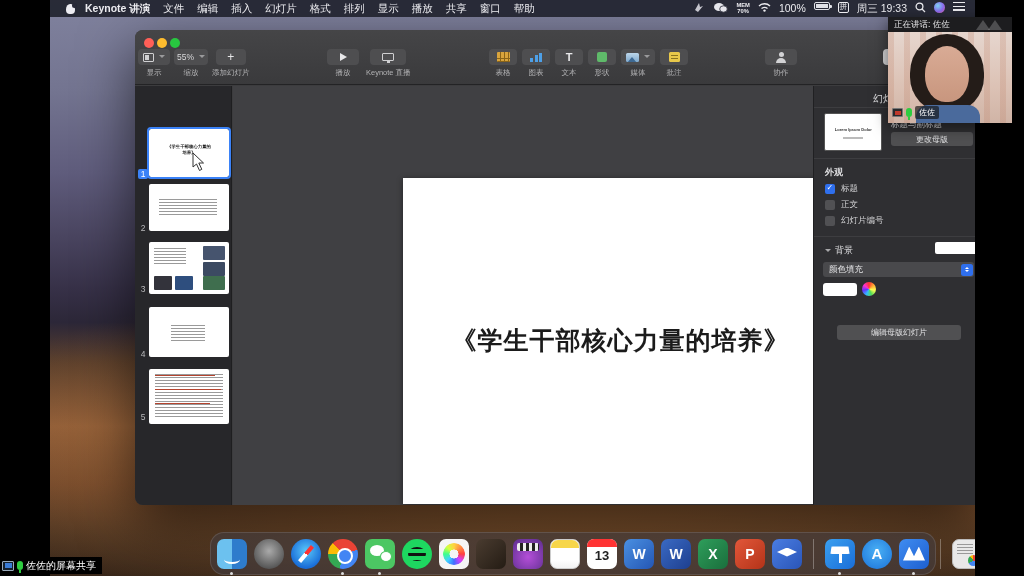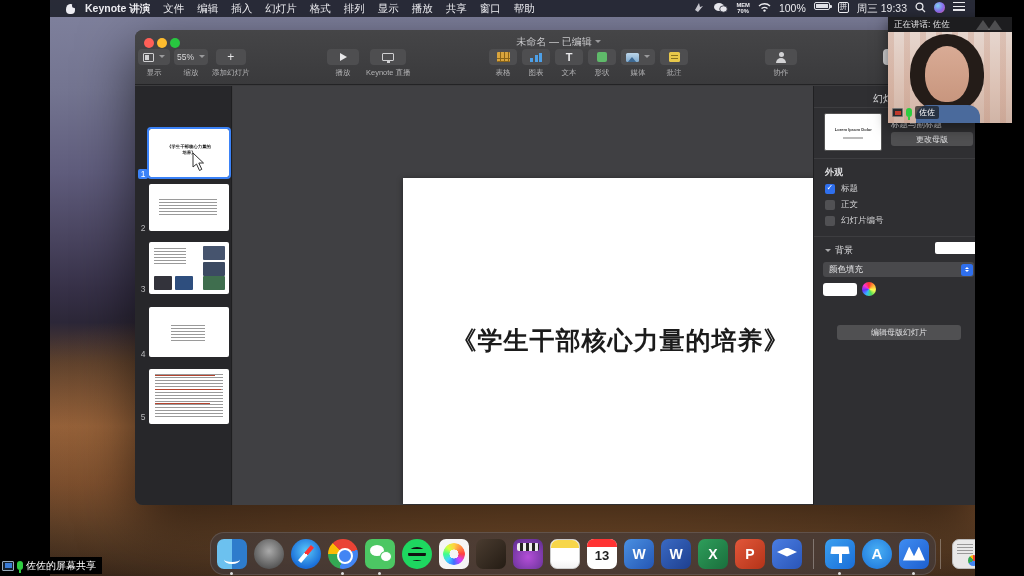--- a/index.html
+++ b/index.html
@@ -209,21 +209,20 @@
       <span class="siri"></span>
       <span class="lines-ic"></span>
     </span>
   </div>
 
   <div id="kwin">
     <div id="tbar">
       <span class="tl" style="left:9px;background:#ff5f57"></span>
       <span class="tl" style="left:22px;background:#febc2e"></span>
       <span class="tl" style="left:35px;background:#28c840"></span>
-      <div id="wtitle"><span>未命名 — 已编辑</span><span class="chev"></span></div>
 
       <div class="tbtn" style="left:3px">
         <span class="btn" style="width:32px">
             <span class="slideview-ic"></span>
             <span class="chev"></span>
           </span>
         <span class="lbl">显示</span>
       </div>
       <div class="tbtn" style="left:39px">
         <span class="btn" style="width:34px">

